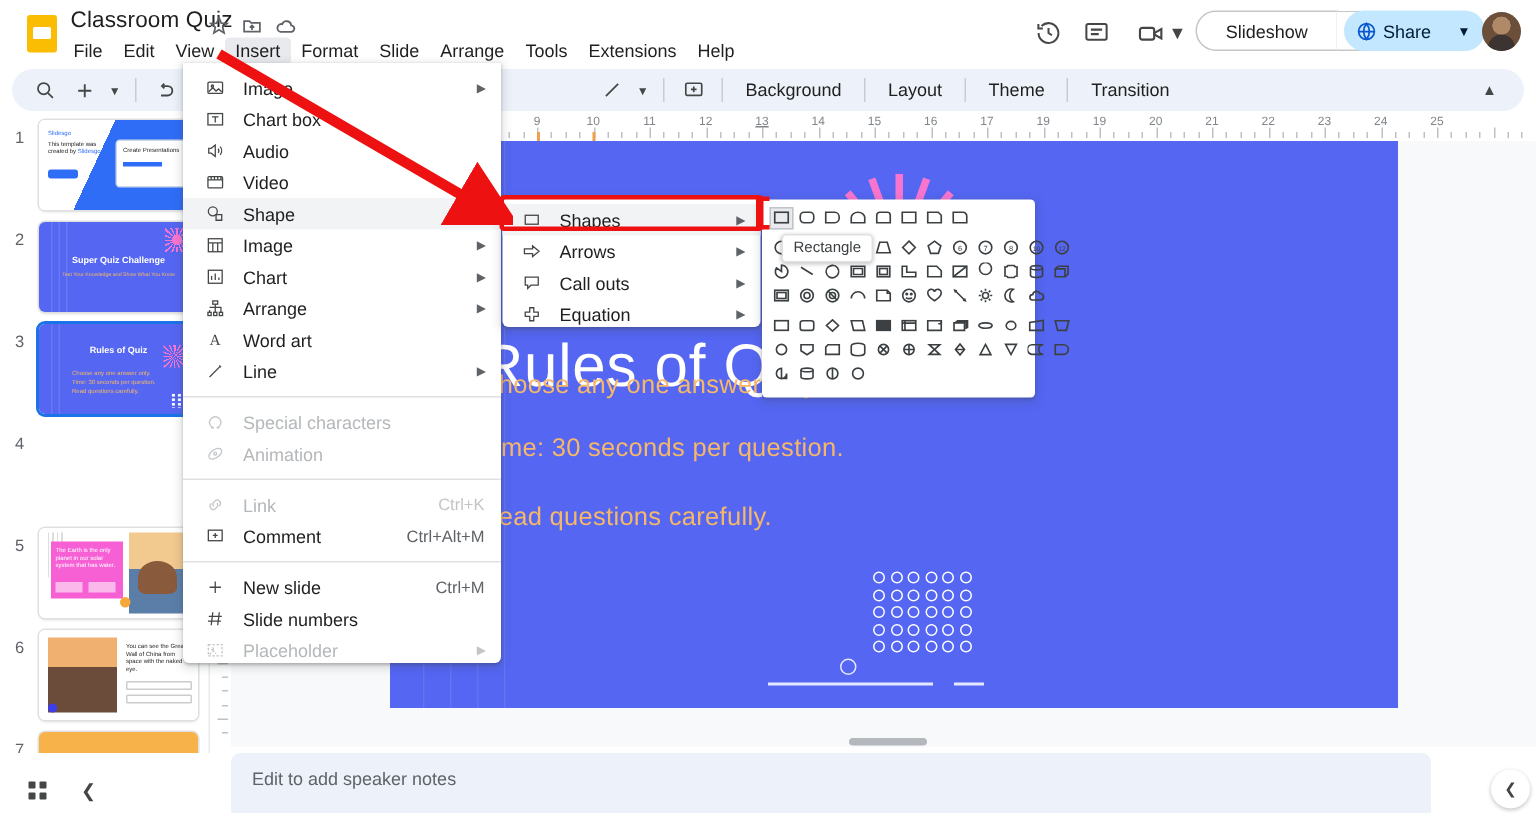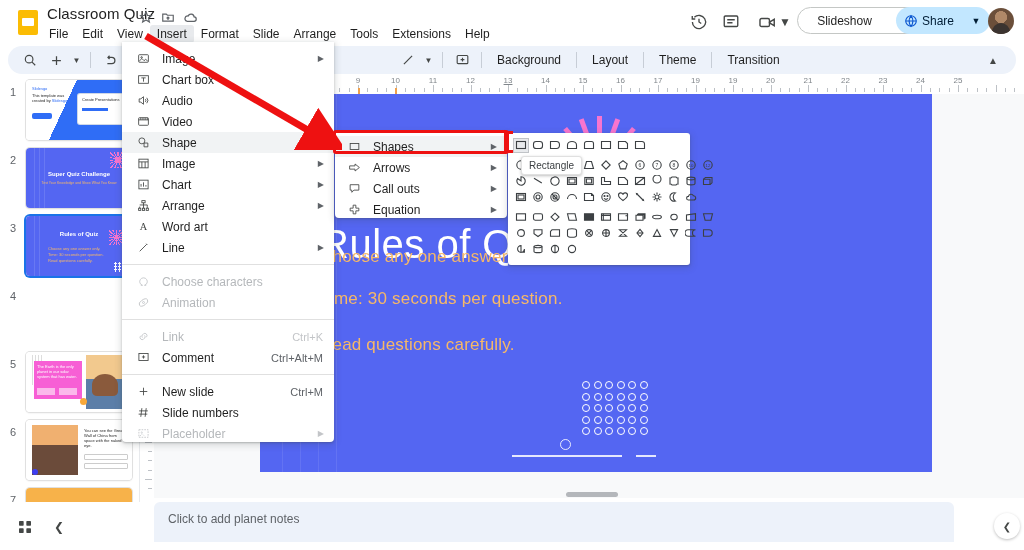--- a/index.html
+++ b/index.html
@@ -734,21 +734,21 @@
   <div id="grid-view-btn">
     <svg width="16" height="16" viewBox="0 0 24 24" fill="#444746">
         <rect x="3" y="3" width="7" height="7" rx="1"></rect>
         <rect x="14" y="3" width="7" height="7" rx="1"></rect>
         <rect x="3" y="14" width="7" height="7" rx="1"></rect>
         <rect x="14" y="14" width="7" height="7" rx="1"></rect>
       </svg>
   </div>
   <div id="collapse-filmstrip">❮</div>
 </div>
-<div id="notes-area">Click to add planet notes</div>
+<div id="notes-area">Edit to add speaker notes</div>
 <div id="notes-expand">❮</div>
 
 <div id="insert-menu">
     <div class="mrow">
       <span class="mi">
         <svg width="13" height="13" viewBox="0 0 24 24" stroke="currentColor" fill="none" stroke-width="1.6">
           <rect x="3" y="5" width="18" height="14" rx="1.5"></rect>
           <circle cx="8.5" cy="10" r="1.4"></circle>
           <path d="M4 17l5-5 4 4 3-2.5 4 3.5"></path>
         </svg>
@@ -845,21 +845,21 @@
       <span>Line</span>
       <span class="ma">▶</span>
     </div>
     <div class="mdiv"></div>
     <div class="mrow dis">
       <span class="mi">
         <svg width="13" height="13" viewBox="0 0 24 24" stroke="currentColor" fill="none" stroke-width="1.6">
           <path d="M7 19h3.2a7 7 0 1 1 3.6 0H17"></path>
         </svg>
       </span>
-      <span>Choose characters</span>
+      <span>Special characters</span>
     </div>
     <div class="mrow dis">
       <span class="mi">
         <svg width="13" height="13" viewBox="0 0 24 24" stroke="currentColor" fill="none" stroke-width="1.6">
           <ellipse cx="12" cy="12" rx="9" ry="5" transform="rotate(-35 12 12)"></ellipse>
           <circle cx="12" cy="12" r="1.8"></circle>
         </svg>
       </span>
       <span>Animation</span>
     </div>

